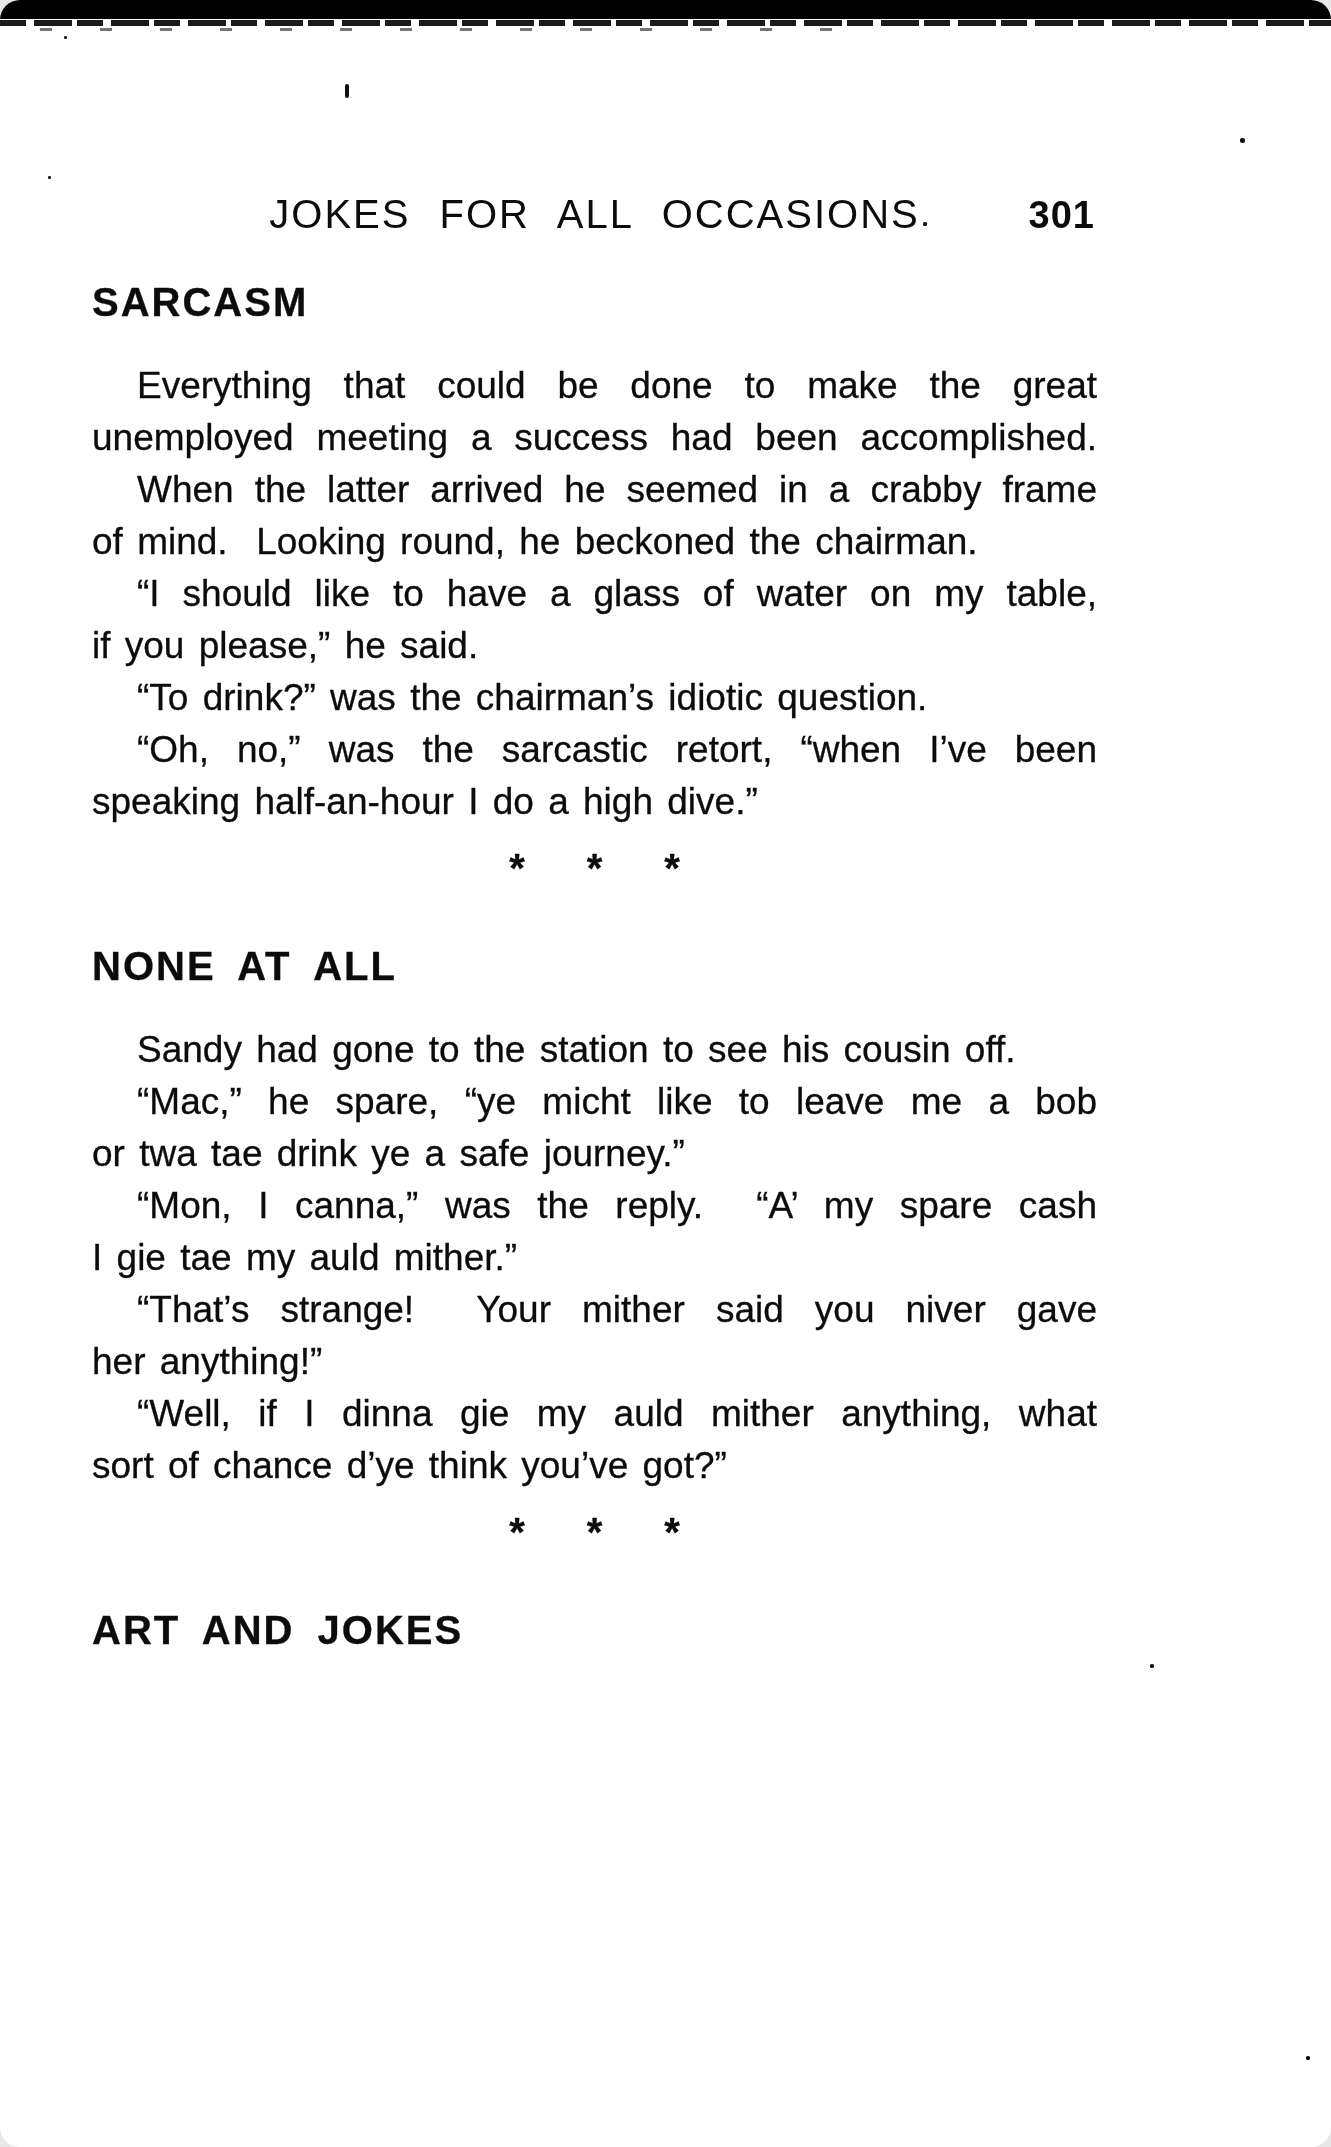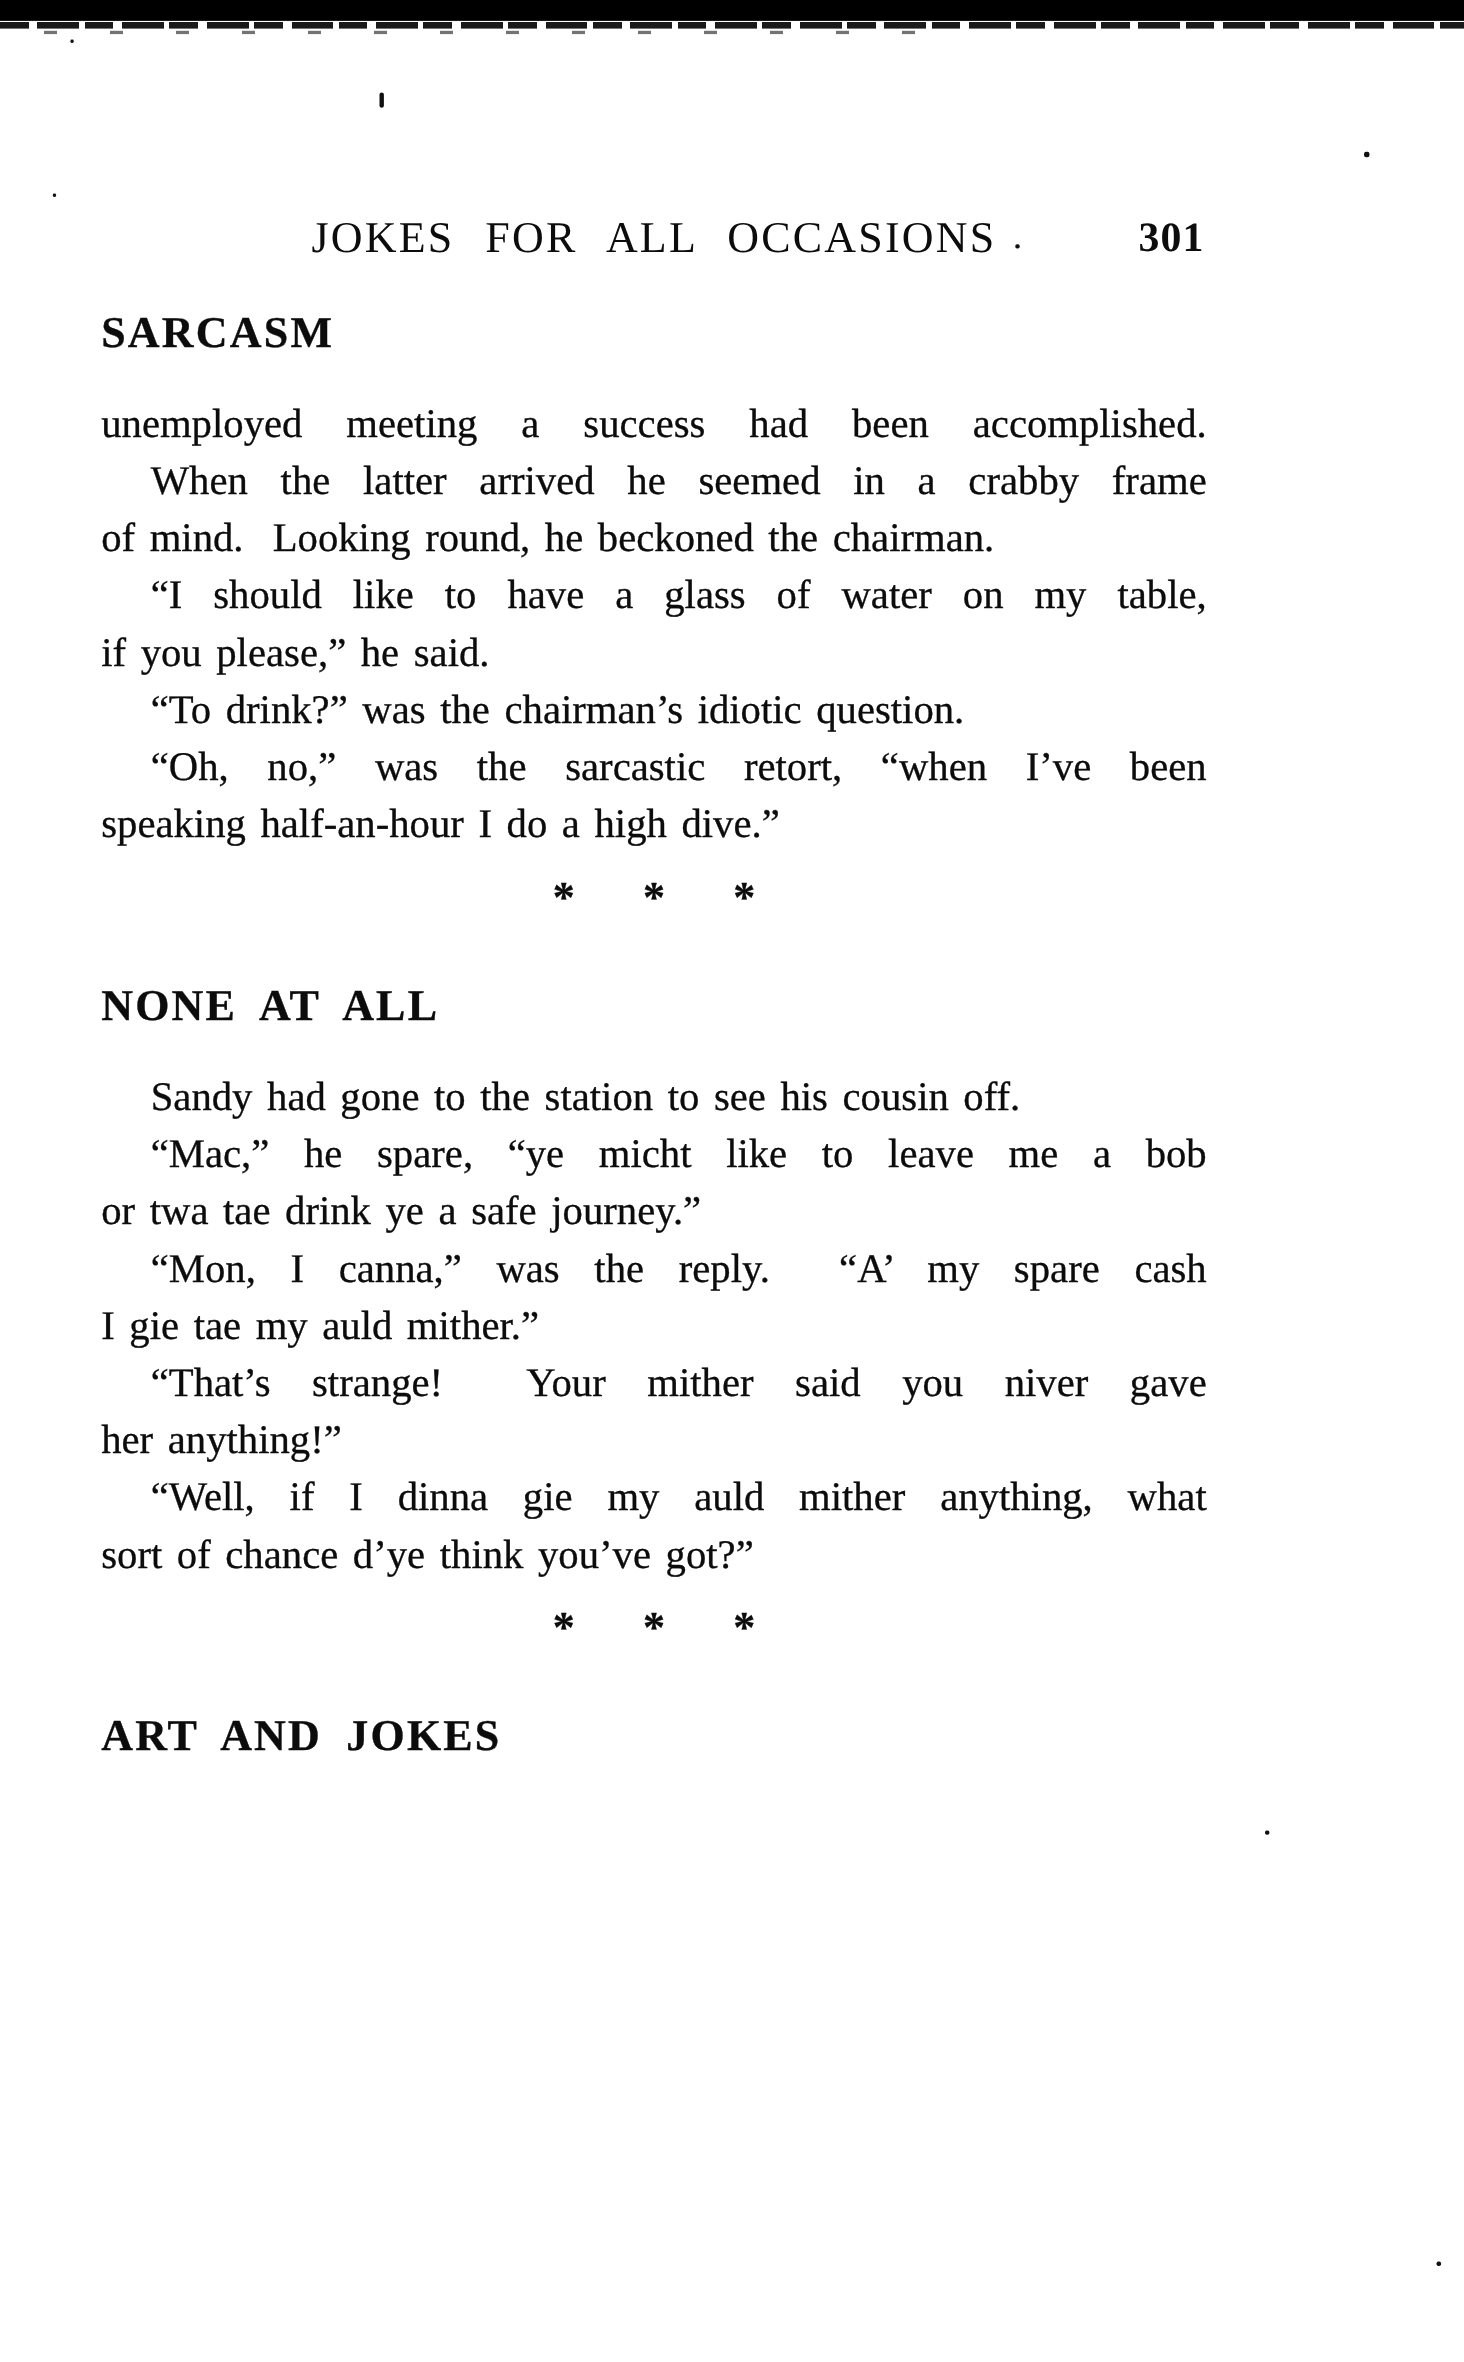--- a/index.html
+++ b/index.html
@@ -2,22 +2,23 @@
 <html><head>
 <meta charset="utf-8">
 <style>
   html, body { margin: 0; padding: 0; background: #e8e8e8; }
   .page {
     position: relative;
     width: 1331px;
     height: 2147px;
     background: #ffffff;
     color: #0c0c0c;
-    font-family: Liberation Serif, serif;
+    font-family: Liberation Sans, sans-serif;
     overflow: hidden;
+    border-radius: 20px;
   }
   
   .scan-bar { position: absolute; top: 0; left: 0; width: 1331px; height: 30px; }
   .scan-bar .solid { height: 19px; background: #000; }
   .scan-bar .dashes {
     height: 6px; margin-top: 1px;
     background: repeating-linear-gradient(90deg,
       #000 0px, #000 26px, transparent 26px, transparent 34px,
       #000 34px, #000 72px, transparent 72px, transparent 77px);
     opacity: .9;
@@ -77,20 +78,21 @@
 
   <header class="running-head">
     <span>JOKES FOR ALL OCCASIONS</span>
     <span class="page-number">301</span>
   </header>
 
   <main class="column" id="sections-root">
       <section>
         <h2 class="section-heading">SARCASM</h2>
         <div class="para">
+          <div class="line first"><span>Everything that could be done to make the great</span></div>
           <div class="line"><span>unemployed meeting a success had been accomplished.</span></div>
         </div>
         <div class="para">
           <div class="line first"><span>When the latter arrived he seemed in a crabby frame</span></div>
           <div class="line para-end"><span>of mind. &nbsp;Looking round, he beckoned the chairman.</span></div>
         </div>
         <div class="para">
           <div class="line first"><span>“I should like to have a glass of water on my table,</span></div>
           <div class="line para-end"><span>if you please,” he said.</span></div>
         </div>

